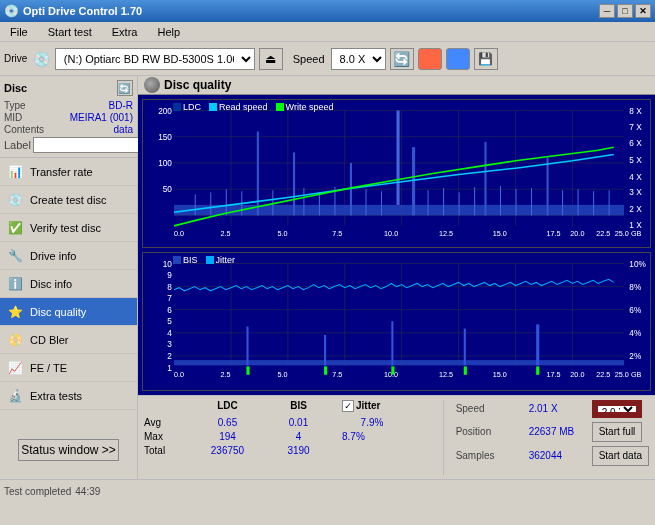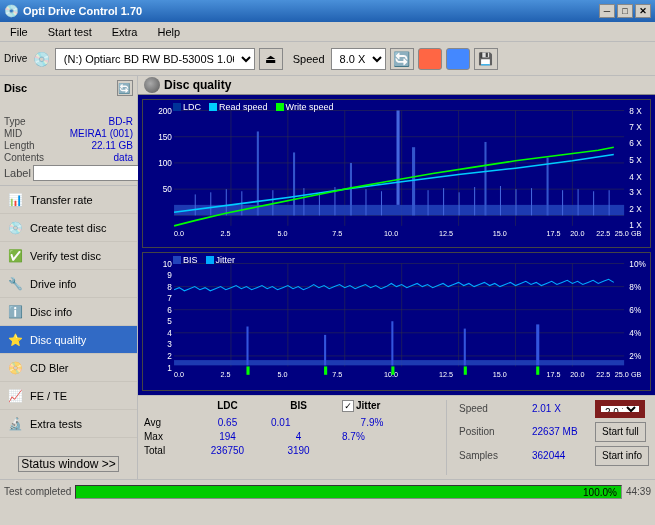--- a/index.html
+++ b/index.html
@@ -106,21 +106,21 @@
 
     
     .disc-panel {
       padding: 4px;
       border-bottom: 1px solid #bbb;
     }
     .disc-header {
       display: flex;
       align-items: center;
       justify-content: space-between;
-      margin-bottom: 20px;
+      margin-bottom: 4px;
       text-align: right;
     }
     .disc-header-label { font-weight: bold; font-size: 11px; }
     .disc-refresh-btn {
       width: 16px; height: 16px;
       background: #d4d0c8;
       border: 1px solid #888;
       display: flex; align-items: center; justify-content: center;
       cursor: pointer;
       font-size: 10px;
@@ -390,24 +390,20 @@
         <span class="disc-header-label">Disc</span>
         <div class="disc-refresh-btn">🔄</div>
       </div>
       <div class="disc-info-row">
         <span class="disc-info-key">Type</span>
         <span class="disc-info-val">BD-R</span>
       </div>
       <div class="disc-info-row">
         <span class="disc-info-key">MID</span>
         <span class="disc-info-val">MEIRA1 (001)</span>
-      </div>
-      <div class="disc-info-row">
-        <span class="disc-info-key">Length</span>
-        <span class="disc-info-val">22.11 GB</span>
       </div>
       <div class="disc-info-row">
         <span class="disc-info-key">Contents</span>
         <span class="disc-info-val">data</span>
       </div>
       <div class="disc-label-row">
         <span class="disc-info-key">Label</span>
         <input class="disc-label-field" type="text" style="">
         <div class="disc-label-btn">😊</div>
       </div>
@@ -644,21 +640,21 @@
           <div style="width:55px; text-align:center; font-weight:bold; font-size:10px;">LDC</div>
           <div style="width:55px; text-align:center; font-weight:bold; font-size:10px;">BIS</div>
           <div style="display:flex; align-items:center; gap:2px;">
             <div class="jitter-check">✓</div>
             <span style="font-weight:bold; font-size:10px;">Jitter</span>
           </div>
         </div>
         <div class="stats-row" style="margin-bottom:2px;">
           <div style="width:40px; font-size:10px;">Avg</div>
           <div style="width:55px; text-align:center; color:#0000cc; font-size:10px;">0.65</div>
-          <div style="width:55px; text-align:left; color:#0000cc; font-size:10px;">0.01</div>
+          <div style="width:55px; text-align:center; color:#0000cc; font-size:10px;">0.01</div>
           <div style="width:60px; text-align:center; color:#0000cc; font-size:10px;">7.9%</div>
         </div>
         <div class="stats-row" style="margin-bottom:2px;">
           <div style="width:40px; font-size:10px;">Max</div>
           <div style="width:55px; text-align:center; color:#0000cc; font-size:10px;">194</div>
           <div style="width:55px; text-align:center; color:#0000cc; font-size:10px;">4</div>
           <div style="width:60px; color:#0000cc; font-size:10px;">8.7%</div>
         </div>
         <div class="stats-row">
           <div style="width:40px; font-size:10px;">Total</div>
@@ -678,28 +674,24 @@
           </select>
         </div>
         <div class="stats-right-row">
           <span class="stats-right-label">Position</span>
           <span class="stats-right-val">22637 MB</span>
           <button class="action-btn">Start full</button>
         </div>
         <div class="stats-right-row">
           <span class="stats-right-label">Samples</span>
           <span class="stats-right-val">362044</span>
-          <button class="action-btn">Start info</button>
+          <button class="action-btn">Start data</button>
         </div>
       </div>
     </div>
 
   </div>
 </div>
 
 <div class="progress-bar-area">
   <span class="progress-status">Test completed</span>
-  <div class="progress-track">
-    <div class="progress-fill" style="width: 100%;"></div>
-    <span class="progress-text">100.0%</span>
-  </div>
   <span class="progress-time">44:39</span>
 </div>
 
 </body></html>

